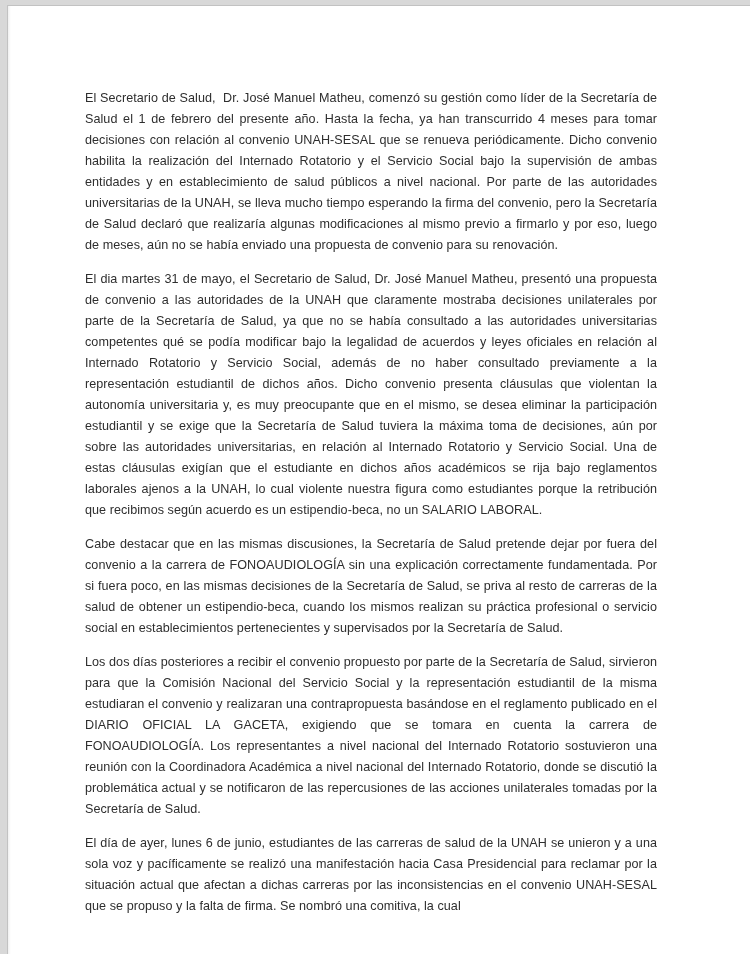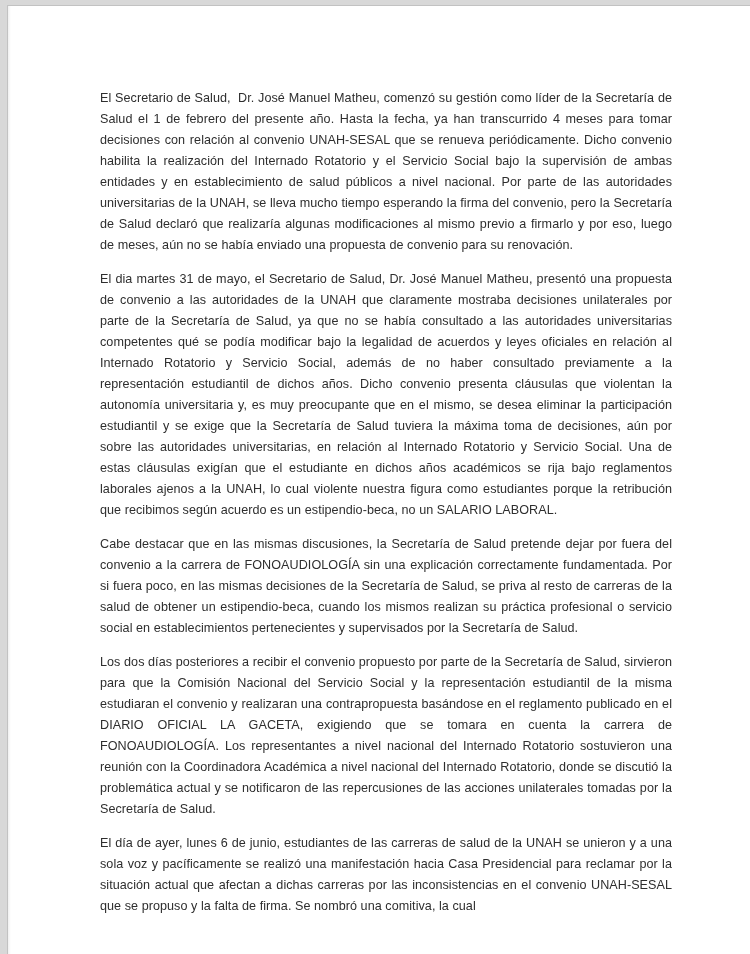--- a/index.html
+++ b/index.html
@@ -31,21 +31,21 @@
     content: "";
     position: absolute;
     left: 0; top: 0; bottom: 0;
     width: 3px;
     background: linear-gradient(to right, rgba(0,0,0,0.06), rgba(0,0,0,0));
     pointer-events: none;
   }
 
   .doc-body {
     position: absolute;
-    left: 92px;            
+    left: 77px;            
     top: 82px;
     width: 572px;
   }
 
   .doc-paragraph {
     margin: 0 0 13px 0;
     font-size: 12.6px;
     line-height: 21px;
     text-align: justify;
     text-justify: inter-word;

